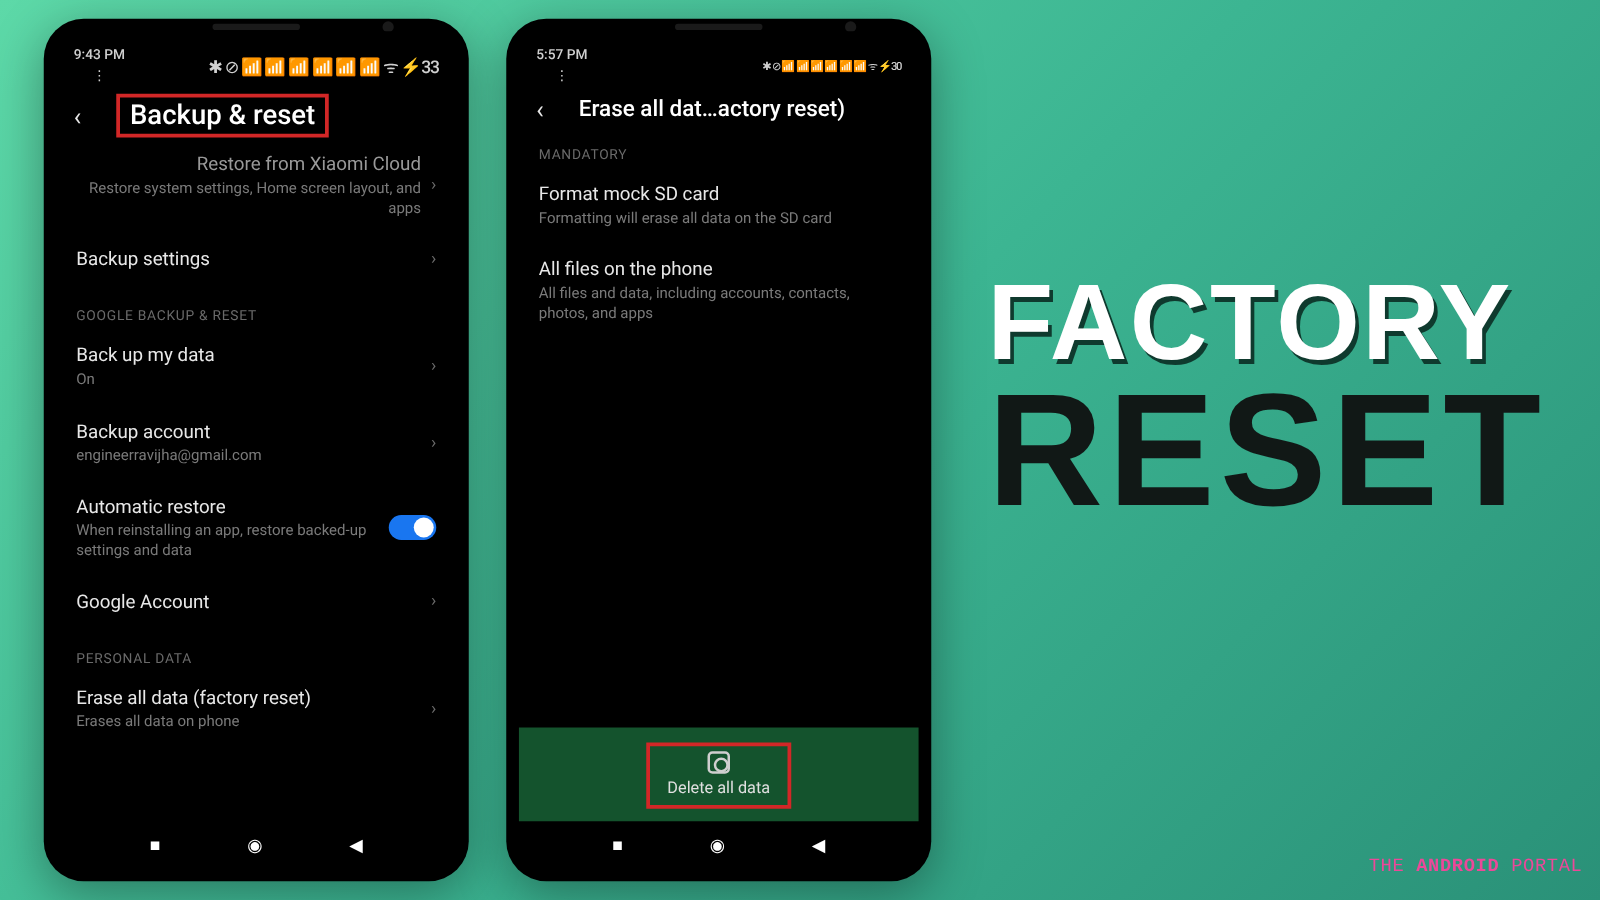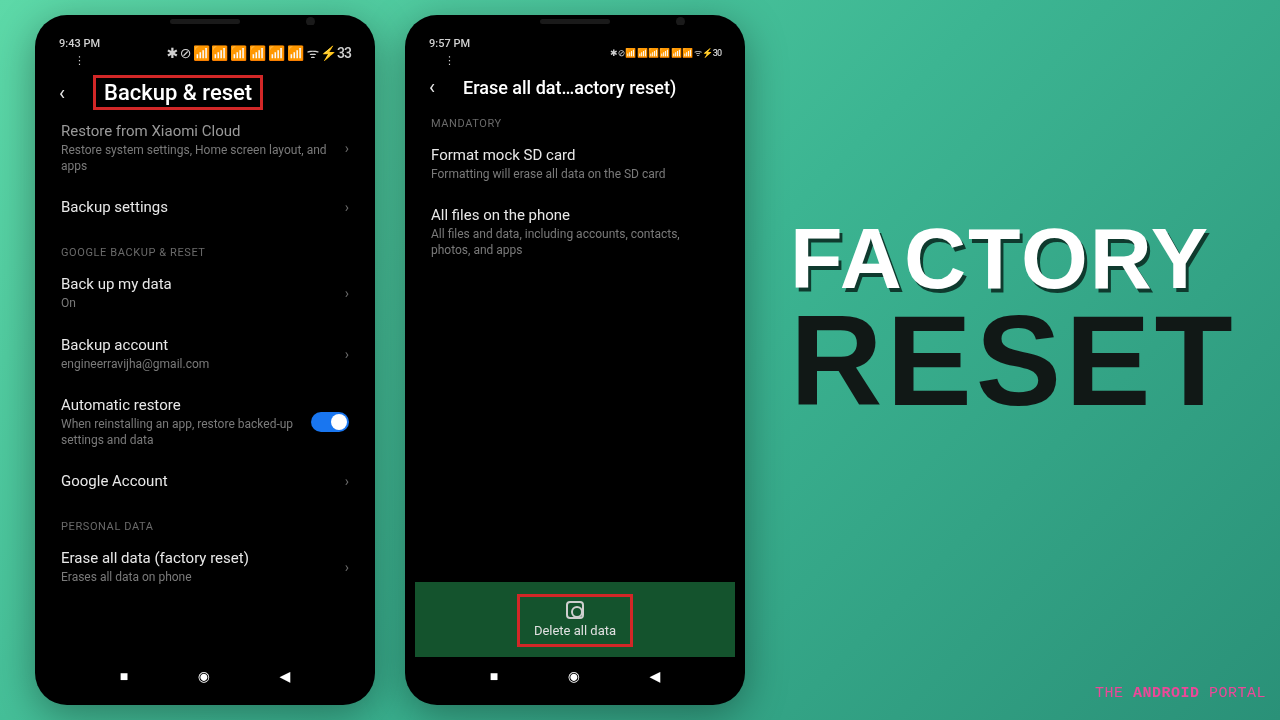--- a/index.html
+++ b/index.html
@@ -223,21 +223,21 @@
         <span style="font-size:14px;letter-spacing:-1px;">✱ ⊘ 📶 📶 📶 📶 📶 📶 ᯤ ⚡33</span>
       </div>
     </div>
 
     <div class="appbar">
       <span class="back">‹</span>
       <span class="appbar-title boxed">Backup &amp; reset</span>
     </div>
 
     <div class="content">
-      <div class="row" style="padding-top:0;">
+      <div class="row" style="padding-top:0;text-align:right;">
         <div class="text">
           <div class="title" style="color:#999;">Restore from Xiaomi Cloud</div>
           <div class="sub">Restore system settings, Home screen layout, and apps</div>
         </div>
         <span class="chev">›</span>
       </div>
 
       <div class="row">
         <div class="text">
             <div class="title">Backup settings</div>
@@ -297,21 +297,21 @@
   </div>
 </div>
 
 <div class="phone right">
   <div class="speaker"></div>
   <div class="front-cam"></div>
   <div class="screen">
 
     <div class="statusbar">
       <div class="status-left">
-        <span>9:57 PM</span>
+        <span>5:57 PM</span>
         <span>⋮</span>
       </div>
       <div class="status-right">
         <span style="font-size:9px;letter-spacing:-1px;">✱ ⊘ 📶 📶 📶 📶 📶 📶 ᯤ ⚡30</span>
       </div>
     </div>
 
     <div class="appbar">
       <span class="back">‹</span>
       <span class="appbar-title" style="font-size:18px;">Erase all dat…actory reset)</span>

